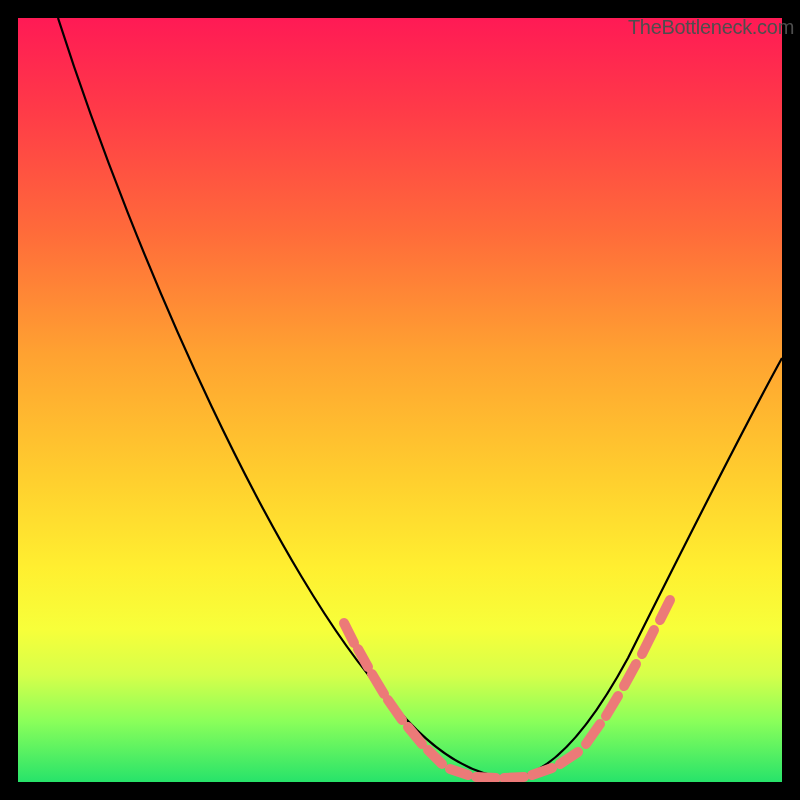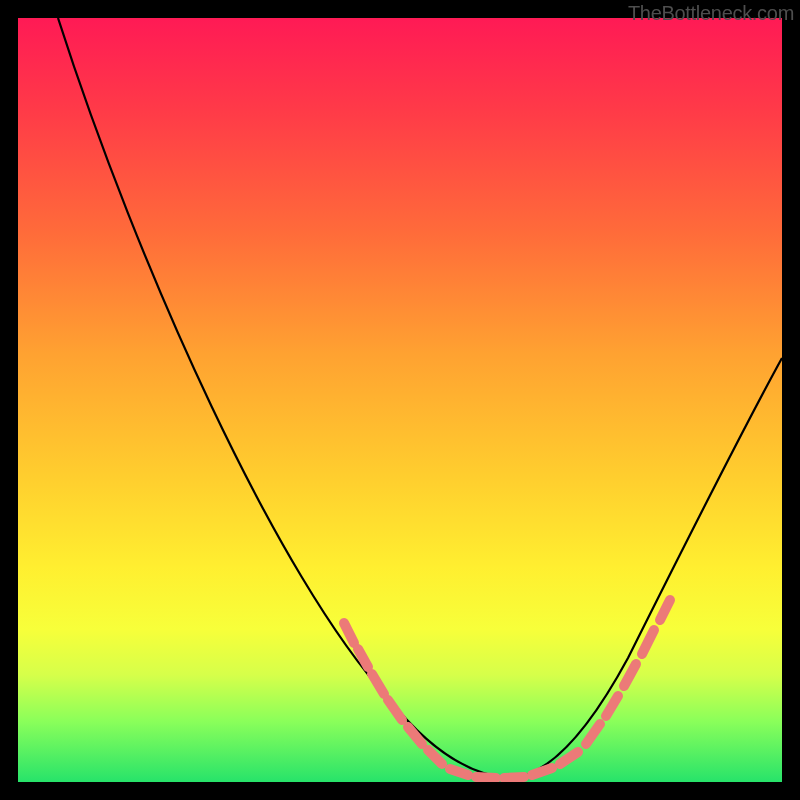--- a/index.html
+++ b/index.html
@@ -35,21 +35,21 @@
       #ffef30 72%,
       #f7ff3a 80%,
       #d6ff4a 86%,
       #8bff5a 92%,
       #27e36a 100%
     );
     overflow: hidden;
   }
   .watermark {
     position: absolute;
-    top: 2px;
+    top: 16px;
     right: 6px;
     color: #4e4e4e;
     font-size: 20px;
     font-weight: 500;
     letter-spacing: -0.3px;
     z-index: 10;
   }
   svg.curve {
     position: absolute;
     left: 0;

